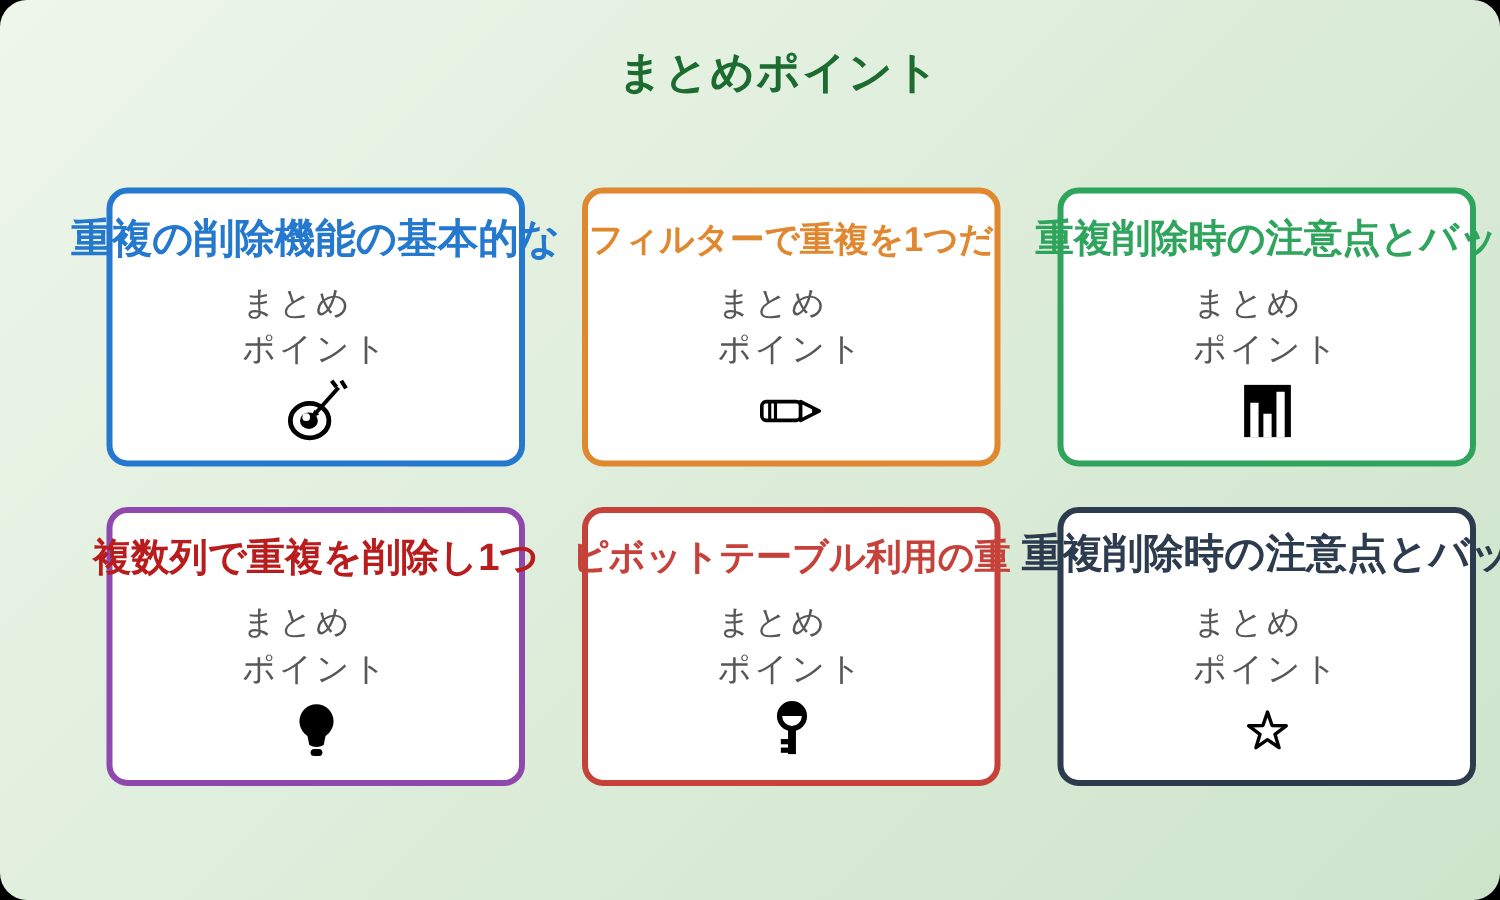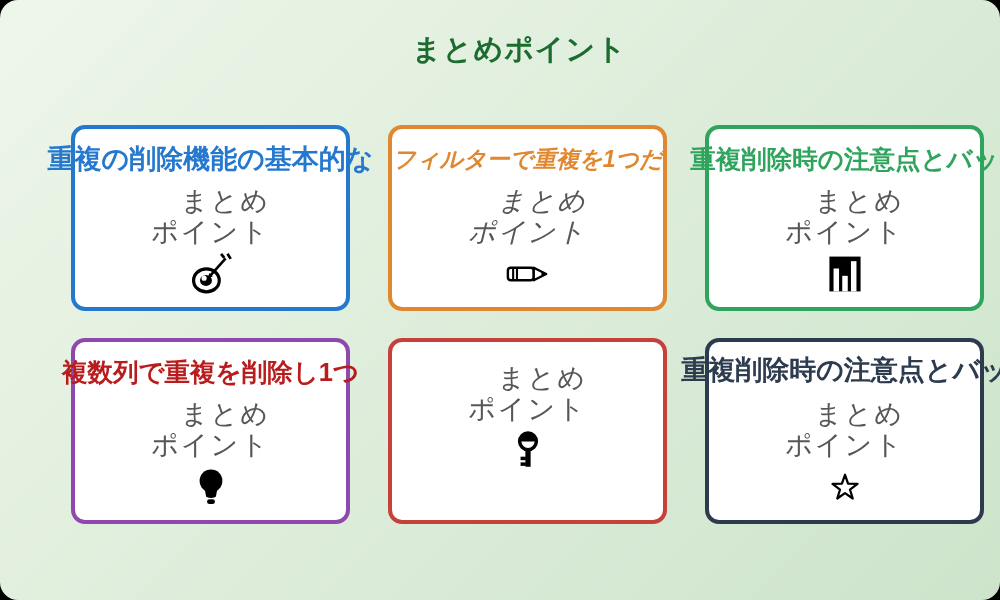--- a/index.html
+++ b/index.html
@@ -61,22 +61,22 @@
     flex: none;
   }
   .card:nth-child(1) .card-title { font-size: 27px; }
   .card:nth-child(2) .card-title { font-size: 23px; }
   .card:nth-child(3) .card-title { font-size: 25.5px; }
   .card:nth-child(4) .card-title { font-size: 25.5px; }
   .card:nth-child(5) .card-title { font-size: 24px; }
   .card:nth-child(6) .card-title { font-size: 27px; font-family: Liberation Mono, monospace; }
   .card-subtitle {
     margin-top: 9px;
-    text-align: right;
-    font-size: 27px;
+    text-align: left;
+    font-size: 22px;
     line-height: 31px;
     color: #575757;
     letter-spacing: 2px;
   }
   .card-icon {
     margin-top: 5px;
     height: 42px;
     display: flex;
     align-items: center;
     justify-content: center;
@@ -104,21 +104,21 @@
           <ellipse cx="18.5" cy="31" rx="6.5" ry="6" fill="#000"></ellipse>
           <circle cx="16.5" cy="28.5" r="2.8" fill="#fff"></circle>
           <line x1="40" y1="7" x2="23" y2="26" stroke="#000" stroke-width="2.8"></line>
           <polygon points="19.5,29.5 26,26.5 22.5,23" fill="#000"></polygon>
           <line x1="35" y1="2" x2="38.5" y2="6.5" stroke="#000" stroke-width="3"></line>
           <line x1="42" y1="2" x2="45.5" y2="7.5" stroke="#000" stroke-width="3"></line>
         </svg>
       </div>
     </div>
 
-    <div class="card" style="border-color: rgb(224, 136, 47); font-style: italic;">
+    <div class="card" style="border-color: rgb(224, 136, 47);">
       <div class="card-title" style="color: rgb(224, 136, 47);">フィルターで重複を1つだ</div>
       <div class="card-subtitle">
         <div style="color: rgb(87, 87, 87);">まとめ</div>
         <div style="color: rgb(87, 87, 87);">ポイント</div>
       </div>
       <div class="card-icon">
         <svg width="46" height="46" viewBox="0 0 48 48">
           <rect x="3" y="17.5" width="27" height="13" rx="3" fill="#fff" stroke="#000" stroke-width="2.5"></rect>
           <line x1="8.5" y1="18" x2="8.5" y2="30" stroke="#000" stroke-width="2.2"></line>
           <line x1="12.5" y1="18" x2="12.5" y2="30" stroke="#000" stroke-width="2.2"></line>
@@ -153,20 +153,21 @@
       <div class="card-icon">
         <svg width="42" height="42" viewBox="0 0 48 48">
           <circle cx="24" cy="17" r="13" fill="#000"></circle>
           <path d="M16.5,25 L31.5,25 L29.5,35 Q24,38 18.5,35 Z" fill="#000"></path>
           <rect x="19.5" y="38" width="9" height="5.5" rx="2.7" fill="#000"></rect>
         </svg>
       </div>
     </div>
 
     <div class="card" style="border-color: rgb(197, 65, 58);">
+      <div class="card-title" style="color: rgb(197, 65, 58);">ピボットテーブル利用の重</div>
       <div class="card-subtitle">
         <div style="color: rgb(87, 87, 87);">まとめ</div>
         <div style="color: rgb(87, 87, 87);">ポイント</div>
       </div>
       <div class="card-icon">
         <svg width="42" height="42" viewBox="0 0 48 48">
           <circle cx="24" cy="13" r="9.5" fill="#fff" stroke="#000" stroke-width="4"></circle>
           <path d="M14.5,13 A9.5,9.5 0 1 1 33.5,13 Z" fill="#000"></path>
           <rect x="21" y="21" width="6" height="21" fill="#000"></rect>
           <rect x="15.5" y="30.5" width="6" height="4" fill="#000"></rect>

